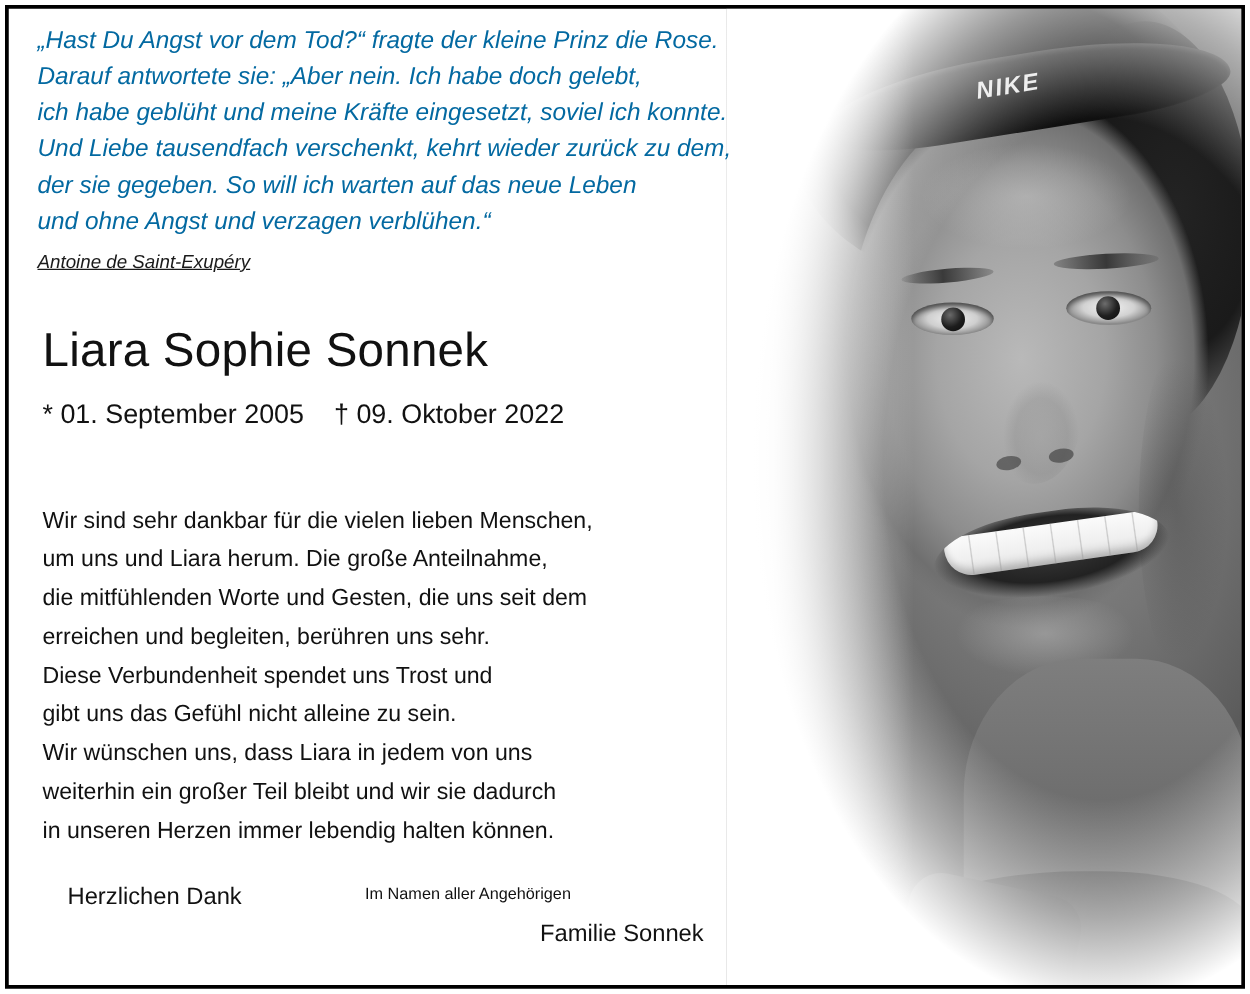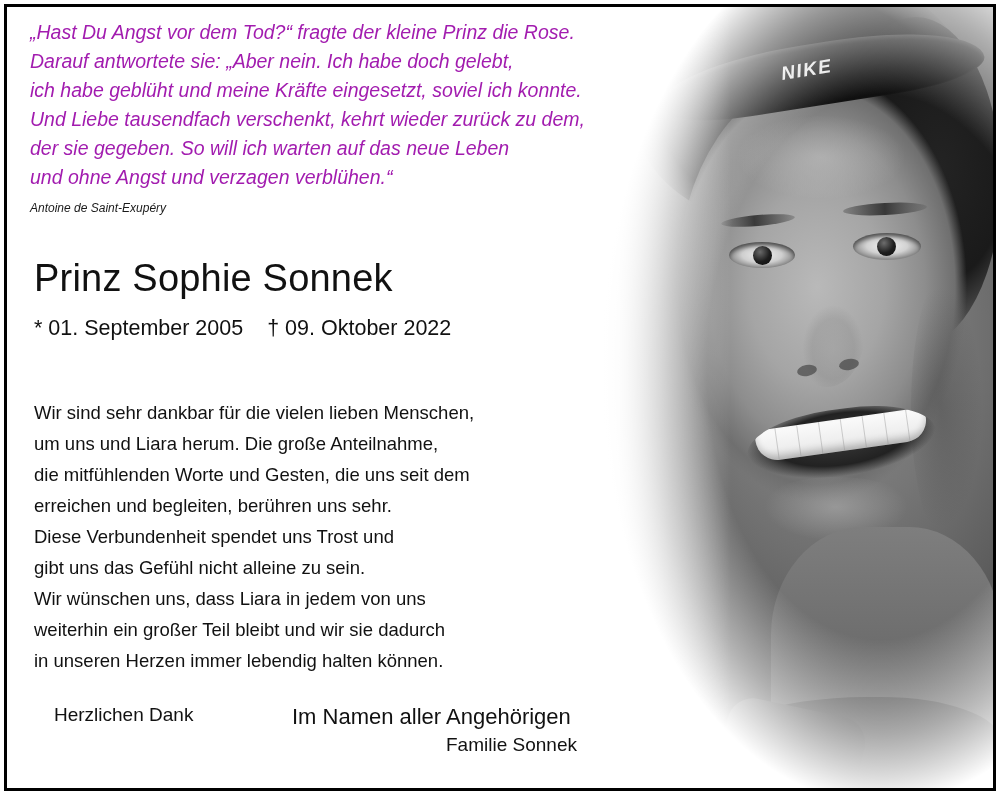--- a/index.html
+++ b/index.html
@@ -296,29 +296,30 @@
     position: absolute;
     left: 30px;
     top: 18px;
     width: 640px;
   }
   .quote {
     font-family: "Liberation Sans", sans-serif;
     font-style: italic;
     font-size: 19.5px;
     line-height: 29px;
-    color: #a21caf;
+    color: #0369a1;
     white-space: pre-line;
   }
   .quote-author {
     margin-top: 9px;
     font-family: "Liberation Sans", sans-serif;
     font-style: italic;
-    font-size: 12px;
+    font-size: 15px;
     color: #1a1a1a;
+    text-decoration: underline;
   }
   .name {
     margin-top: 42px;
     margin-left: 4px;
     font-family: "Liberation Sans", sans-serif;
     font-size: 38px;
     color: #111111;
     letter-spacing: 0.2px;
   }
   .dates {
@@ -349,26 +350,26 @@
     left: 0;
     top: 0;
     font-size: 19px;
     color: #111111;
     margin-left: 20px;
   }
   .closing-behalf {
     position: absolute;
     left: 258px;
     top: 0;
-    font-size: 22px;
+    font-size: 13px;
     color: #111111;
   }
   .closing-family {
     position: absolute;
-    left: 412px;
+    left: 398px;
     top: 30px;
     font-size: 19px;
     color: #111111;
   }
 </style>
 </head>
 <body>
 
 <div class="page">
 
@@ -406,21 +407,21 @@
 
   <div class="content">
     <div class="quote">„Hast Du Angst vor dem Tod?“ fragte der kleine Prinz die Rose.
 Darauf antwortete sie: „Aber nein. Ich habe doch gelebt,
 ich habe geblüht und meine Kräfte eingesetzt, soviel ich konnte.
 Und Liebe tausendfach verschenkt, kehrt wieder zurück zu dem,
 der sie gegeben. So will ich warten auf das neue Leben
 und ohne Angst und verzagen verblühen.“</div>
     <div class="quote-author">Antoine de Saint-Exupéry</div>
 
-    <div class="name">Prinz Sophie Sonnek</div>
+    <div class="name">Liara Sophie Sonnek</div>
 
     <div class="dates">
       <span class="date-birth">* 01. September 2005</span><span class="date-death">† 09. Oktober 2022</span>
     </div>
 
     <div class="message">Wir sind sehr dankbar für die vielen lieben Menschen,
 um uns und Liara herum. Die große Anteilnahme,
 die mitfühlenden Worte und Gesten, die uns seit dem
 erreichen und begleiten, berühren uns sehr.
 Diese Verbundenheit spendet uns Trost und

